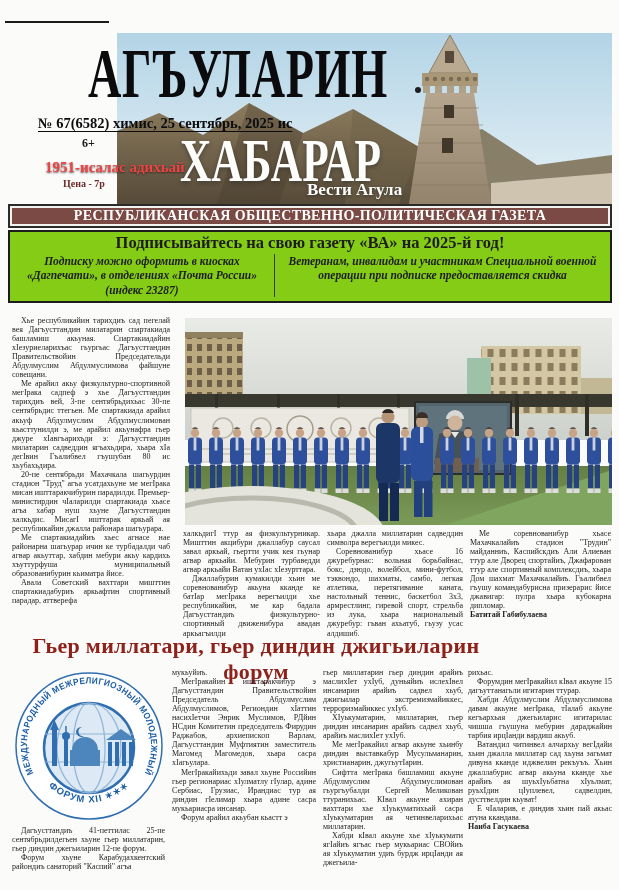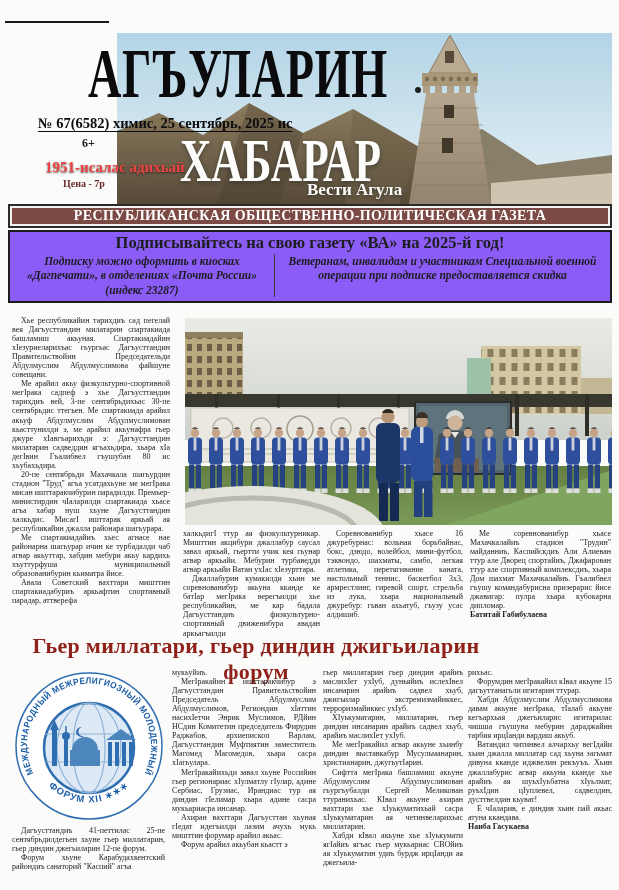--- a/index.html
+++ b/index.html
@@ -25,21 +25,21 @@
   .np-sub-ru{position:absolute;left:299px;top:147px;font-weight:bold;font-size:17px;color:#fdfdfb;
              text-shadow:0 1px 3px rgba(40,40,40,.7);white-space:nowrap;}
 
   
   .banner{position:absolute;left:8px;top:204px;width:604px;height:24px;background:#7c4a45;
           border:2px solid #2b2b2b;box-shadow:inset 0 0 0 2px #f2f2ee;box-sizing:border-box;
           display:flex;align-items:center;justify-content:center;}
   .banner span{color:#ffffff;font-weight:bold;font-size:14px;letter-spacing:.4px;white-space:nowrap;}
 
   
-  .subbox{position:absolute;left:8px;top:230px;width:604px;height:73px;background:#8b5cf6;
+  .subbox{position:absolute;left:8px;top:230px;width:604px;height:73px;background:#84cc16;
           border:2px solid #1c1c1c;box-sizing:border-box;}
   .subtitle{text-align:center;font-weight:bold;font-size:16.5px;margin-top:1px;}
   .subcols{display:flex;margin-top:1px;}
   .subcell{font-style:italic;font-weight:bold;font-size:11.5px;line-height:1.25;text-align:center;
            padding:0 10px;box-sizing:border-box;}
   .subcell.l{width:44%;}
   .subcell.r{width:56%;border-left:1.5px solid #3a3a3a;}
 
   
   .col{position:absolute;overflow:hidden;}
@@ -235,20 +235,21 @@
       <ellipse cx="66" cy="216" rx="106" ry="36" fill="none" stroke="#b9b9ad" stroke-width="5"></ellipse>
     </svg>
   </div>
 
   <div class="col bodytext" style="left:183px;top:529px;width:137px;height:127px;">
     <p class="cont">халкьдигI ттур ая физкультурникар. Мишттин акцибури джаллабур саусал завал аркьай, гьертти учик кея гьунар агвар аркьайи. Мебурин турбаведди агвар аркьайи Ватан ухIас хIезурттара.</p>
     <p>Джаллабурин кумакилди хьин ме соревнованибур акьуна кканде ке батIар мегIрака верегъилди хье республикайин, ме кар бадала Дагъусттандиъ физкультурно-спортивный движенибура авадан аркьагъилди</p>
   </div>
 
   <div class="col bodytext" style="left:327px;top:529px;width:136px;height:127px;">
+    <p class="cont">хьара джалла миллатарин садведдин символра верегъилди микес.</p>
     <p>Соревнованибур хьасе 16 джуребурнас: вольная борьбайнас, бокс, дзюдо, волейбол, мини-футбол, тэквондо, шахматы, самбо, легкая атлетика, перетягивание каната, настольный теннис, баскетбол 3х3, армрестлинг, гиревой спорт, стрельба из лука, хьара национальный джуребур: гьван ахьатуб, гьузу усас алдишиб.</p>
   </div>
 
   <div class="col bodytext" style="left:470px;top:529px;width:141px;height:127px;">
     <p>Ме соревнованибур хьасе Махачкалайиъ стадион "Трудин" майданниъ, Каспийскдиъ Али Алиеван ттур але Дворец спортайиъ, Джафарован ттур але спортивный комплексдиъ, хьара Дом шахмат Махачкалайиъ. Гъалибвел гъушу командабурисна призерарис йисе джавигар: пулра хьара кубокарна дипломар.</p>
     <p class="author">Батитай Габибулаева</p>
   </div>
 
   <div class="headline2">Гьер миллатари, гьер диндин джигьиларин форум</div>
 
@@ -291,21 +292,20 @@
       </svg>
     </div>
     <p>Дагъусттандиъ 41-петтилас 25-пе сентябрьдилдегьен хьуне гьер миллатарин, гьер диндин джегьиларин 12-пе форум.</p>
     <p>Форум хьуне Карабудахкентский райондиъ санаторий "Каспий" агъа</p>
   </div>
 
   <div class="col bodytext" style="left:172px;top:668px;width:144px;height:220px;">
     <p class="cont">мукьуйиъ.</p>
     <p>МегIракайин ишттаракчибур э Дагъусттандин Правительствойин Председатель Абдулмуслим Абдулмуслимов, Региондин хIаттин насихIетчи Энрик Муслимов, РДйин НСдин Комитетин председатель Фирудин Раджабов, архиепископ Варлам, Дагъусттандин Муфтиятин заместитель Магомед Магомедов, хьара сасра хIагьулара.</p>
     <p>МегIракайихьди завал хьуне Российин гьер регионариас хIулматлу гIулар, адине Сербиас, Грузиас, Ирандиас тур ая диндин гIелимар хьара адине сасра мукьариасра инсанар.</p>
-    <p>Ахиран вахттари Дагъусттан хьуная гIедат идегъилди лазим ачухь мукь мишттин форумар арайил акьас.</p>
     <p>Форум арайил акьубан кьастт э</p>
   </div>
 
   <div class="col bodytext" style="left:323px;top:668px;width:140px;height:220px;">
     <p class="cont">гьер миллатарин гьер диндин арайиъ маслихIет ухIуб, дуньяйиъ ислехIвел инсанарин арайиъ садвел хьуб, джигьилар экстремизмайиккес, терроризмайиккес ухIуб.</p>
     <p>ХIуькуматарин, миллатарин, гьер диндин инсанарин арайиъ садвел хьуб, арайиъ маслихIет ухIуб.</p>
     <p>Ме мегIракайил агвар акьуне хьинбу диндин выставкабур Мусульманарин, христианарин, джугьутIарин.</p>
     <p>Сифтта мегIрака башламиш акьуне Абдулмуслим Абдулмуслимован гьургъубалди Сергей Меликован ттуранихьас. КIвал акьуне ахиран вахттари хье хIуькуматихьай сасра хIуькуматарин ая четинвеларихьас миллатарин.</p>
     <p>Хабди кIвал акьуне хье хIуькумати ягIайиъ ягъас гьер мукьариас СВОйиъ ая хIуькуматин удиъ бурдж ирцIанди ая джегьила-</p>
   </div>

